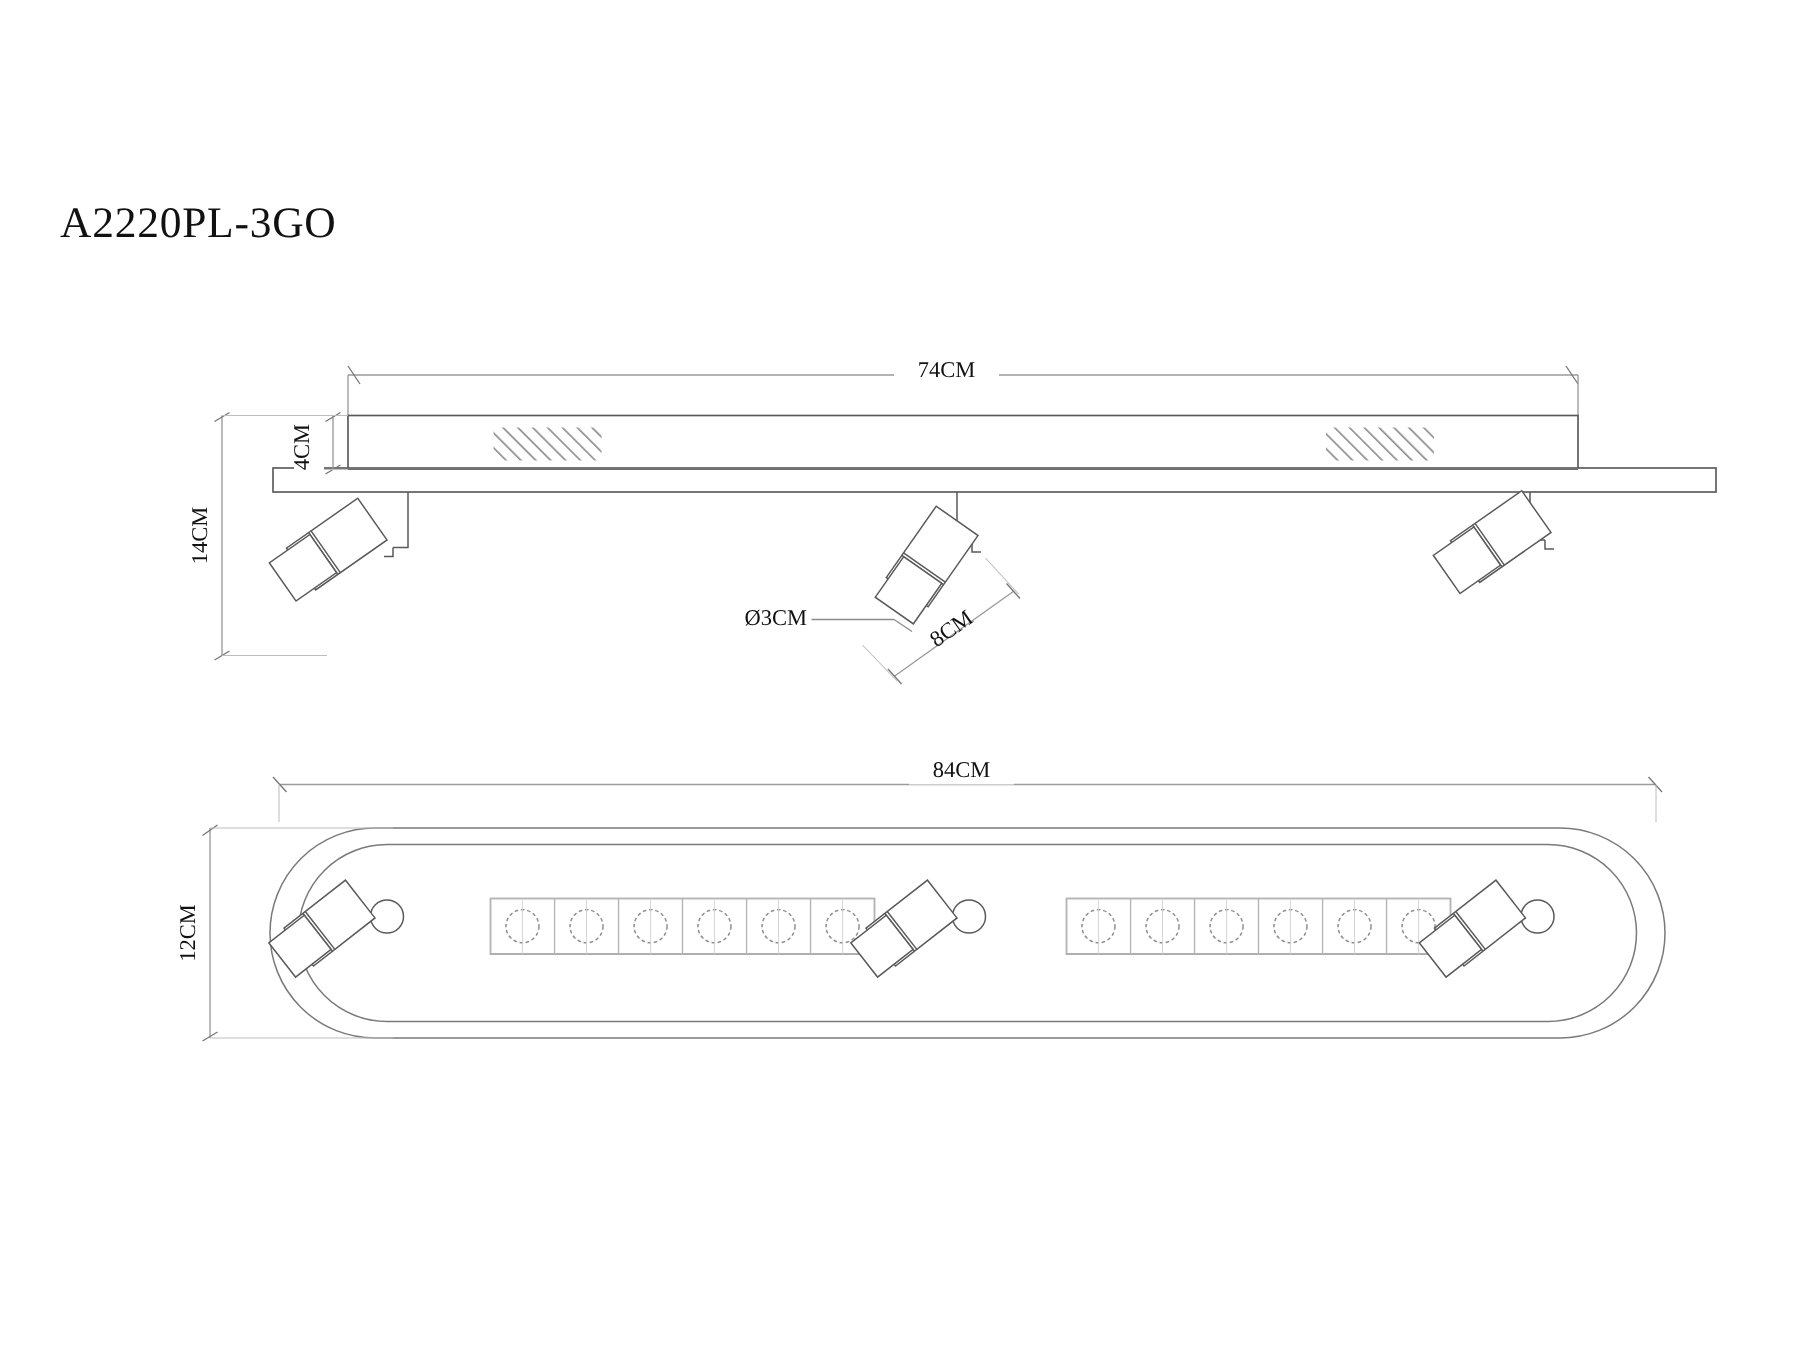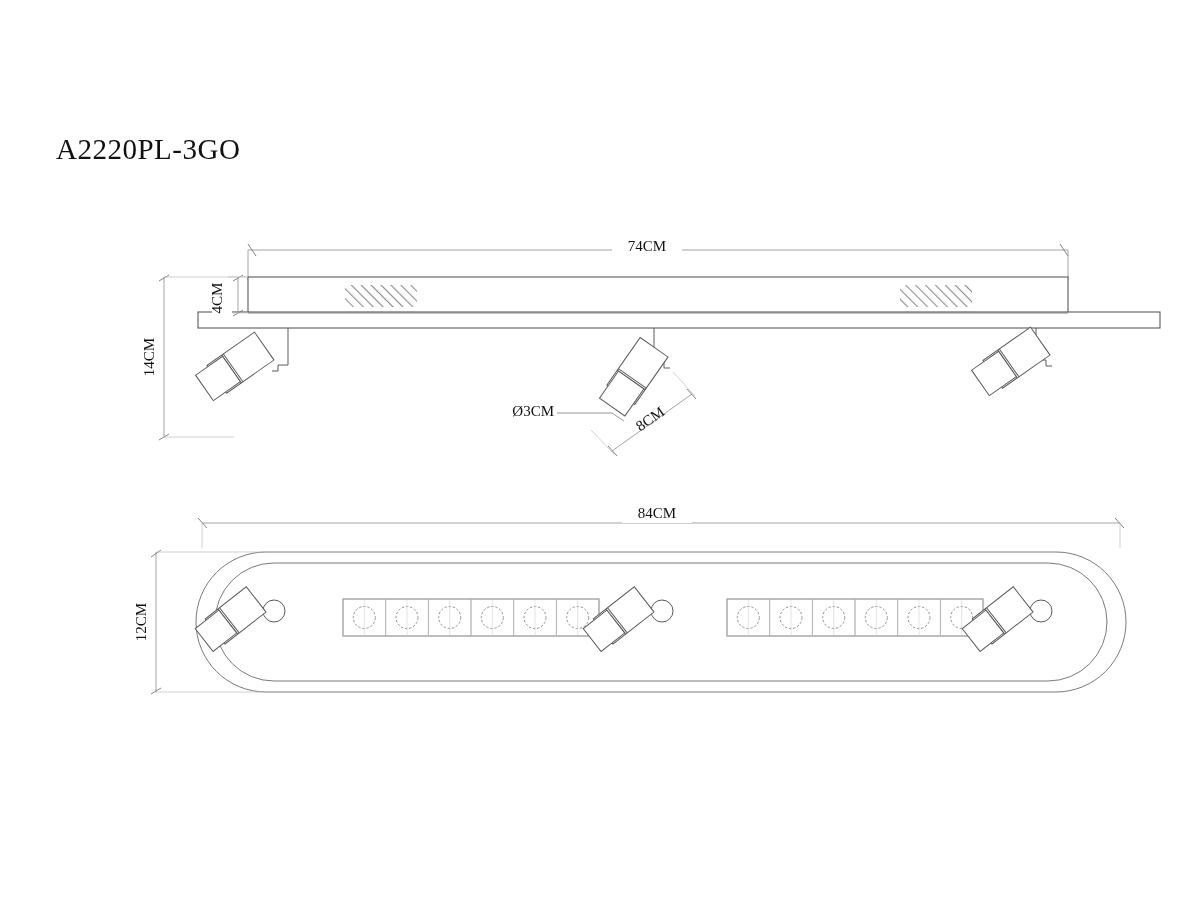--- a/index.html
+++ b/index.html
@@ -13,21 +13,20 @@
     height: 900px;
     font-family: "Liberation Serif", serif;
     color: #111111;
     overflow: hidden;
   }
   #sheet {
     position: relative;
     width: 1056px;
     height: 900px;
     background: #ffffff;
-    margin-left: 16px;
   }
   #title {
     position: absolute;
     left: 40px;
     top: 133px;
     font-family: "Liberation Serif", serif;
     font-size: 29px;
     letter-spacing: 0.5px;
     color: #111111;
     white-space: nowrap;

